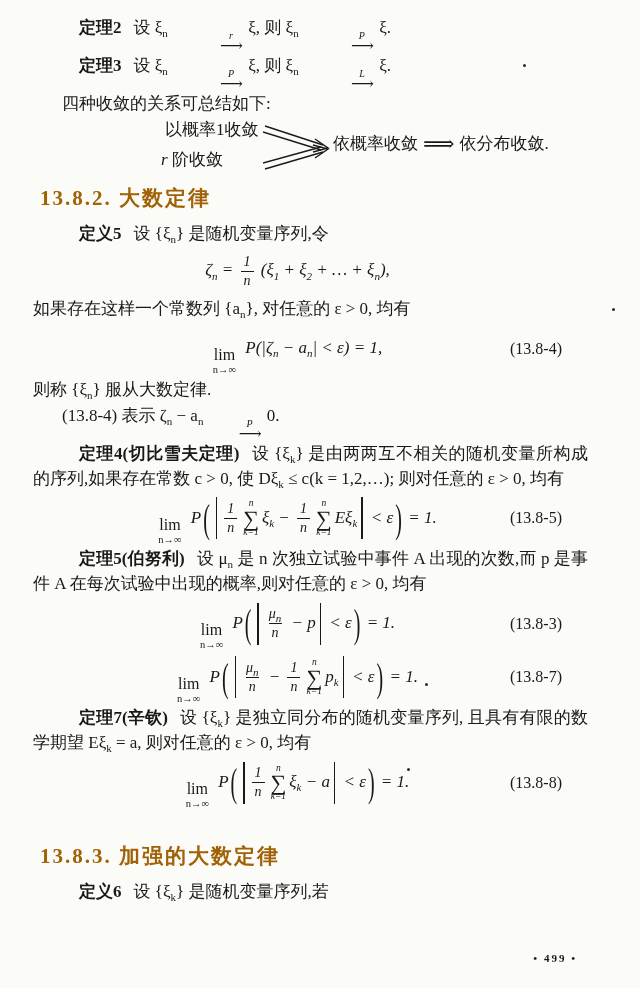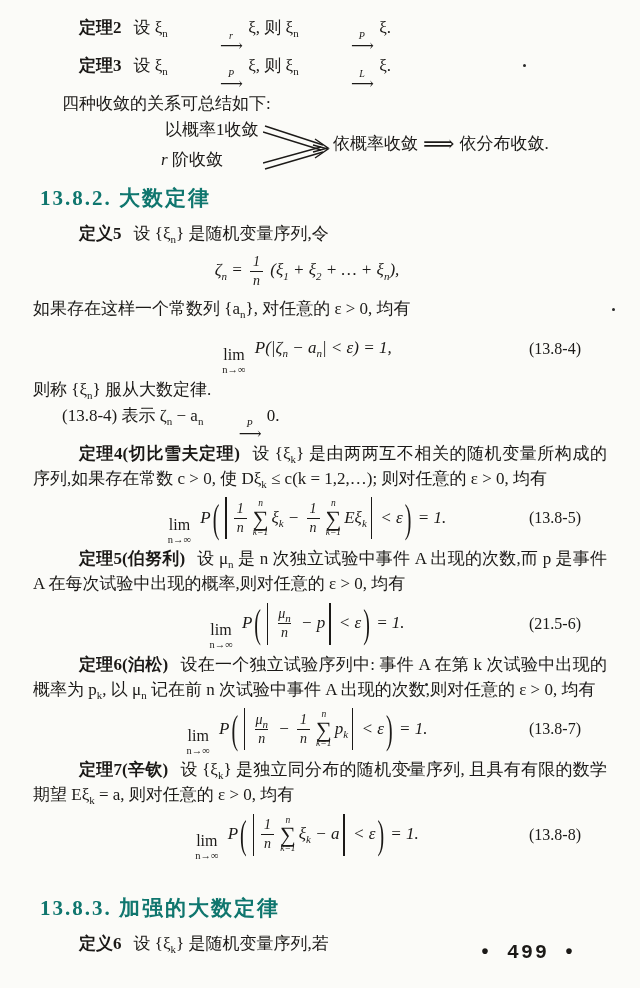--- a/index.html
+++ b/index.html
@@ -5,32 +5,32 @@
   html,body{margin:0;padding:0;}
   body{
     width:640px;height:988px;
     background:#fbfbf8;
     font-family:"Liberation Serif","DejaVu Serif",serif;
     color:#1b1917;
   }
   .page{
     position:relative;box-sizing:border-box;
     width:640px;height:988px;overflow:hidden;
-    padding:14px 33px 0 33px;
+    padding:14px 52px 0 33px;
   }
   .para{font-size:17px;line-height:25px;margin:1px 0;text-align:justify;}
   .indent{text-indent:46px;}
   .indent-sm{text-indent:29px;}
   .indent-xs{text-indent:16px;}
   .tk{white-space:pre-wrap;}
   .tk-b{font-weight:700;margin-right:12px;white-space:pre-wrap;}
   sub{font-size:11px;line-height:0;}
   h2.sec{
     font-size:21px;font-weight:700;letter-spacing:2px;
-    margin:9px 0 9px 7px;color:#0f766e;
+    margin:9px 0 9px 7px;color:#a16207;
   }
   h2.sec3{margin-top:32px;}
   
   .diagram{position:relative;height:58px;font-size:17px;margin:1px 0 0 0;}
   .diag-a{position:absolute;left:132px;top:1px;}
   .diag-b{position:absolute;left:128px;top:31px;}
   .diag-svg{position:absolute;left:230px;top:2px;}
   .diag-c{position:absolute;left:300px;top:14px;}
   .imp{font-size:22px;vertical-align:-2px;margin:0 5px;}
   
@@ -56,22 +56,22 @@
   .frac-den{border-top:1.3px solid #1b1917;padding:2px 3px 0 3px;}
   .sum{display:inline-flex;flex-direction:column;align-items:center;
        vertical-align:middle;line-height:1;margin:0 3px;}
   .sum-top{font-size:9.5px;}
   .sum-sig{font-size:22px;line-height:19px;font-style:normal;}
   .sum-bot{font-size:9.5px;}
   .vbar{display:inline-block;width:1.3px;height:42px;background:#1b1917;
         vertical-align:middle;margin:0 4px;}
   .big{display:inline-block;transform:scaleY(2.05);font-size:20px;
        font-style:normal;margin:0 2px;vertical-align:middle;}
-  .pageno{position:absolute;right:63px;bottom:24px;font-size:20px;
-          font-weight:700;letter-spacing:2px;font-family:Liberation Mono, monospace;}
+  .pageno{position:absolute;right:63px;bottom:24px;font-size:11px;
+          font-weight:700;letter-spacing:2px;}
   .dot{position:absolute;width:3px;height:3px;background:#2a2a2a;border-radius:50%;}
 </style>
 </head>
 <body>
 
 <div class="page">
 
   <p class="para indent"><b class="tk-b">定理2</b><span class="tk">设 ξ</span><sub>n</sub><span class="tk"> </span><span class="arr">
         <span class="arr-lab">r</span>
         <span class="arr-glyph">⟶</span>
@@ -158,24 +158,23 @@
   <p class="para indent"><b class="tk-b">定理5(伯努利)</b><span class="tk">设 μ</span><sub>n</sub><span class="tk"> 是 n 次独立试验中事件 A 出现的次数,而 p 是事件 A 在每次试验中出现的概率,则对任意的 ε &gt; 0, 均有</span></p>
 
   <div class="eqrow">
     <span class="eq"><span class="lim">
           <span class="lim-top">lim</span>
           <span class="lim-bot"><span class="tk">n→∞</span></span>
         </span><span class="tk"> P</span><span class="big">(</span><span class="vbar"></span><span class="frac">
           <span class="frac-num"><span class="tk">μ</span><sub>n</sub></span>
           <span class="frac-den"><span class="tk">n</span></span>
         </span><span class="tk"> − p</span><span class="vbar"></span><span class="tk"> &lt; ε</span><span class="big">)</span><span class="tk"> = 1.</span></span>
-    <span class="eqlabel">(21.5-6)</span>
-  </div>
-
-  <p class="para indent"><b class="tk-b">定理6(泊松)</b><span class="tk">设在一个独立试验序列中: 事件 A 在第 k 次试验中出现的概率为 p</span><sub>k</sub><span class="tk">, 以 μ</span><sub>n</sub><span class="tk"> 记在前 n 次试验中事件 A 出现的次数,则对任意的 ε &gt; 0, 均有</span></p>
+    <span class="eqlabel">(13.8-3)</span>
+  </div>
+
 
   <div class="eqrow">
     <span class="eq"><span class="lim">
           <span class="lim-top">lim</span>
           <span class="lim-bot"><span class="tk">n→∞</span></span>
         </span><span class="tk"> P</span><span class="big">(</span><span class="vbar"></span><span class="frac">
           <span class="frac-num"><span class="tk">μ</span><sub>n</sub></span>
           <span class="frac-den"><span class="tk">n</span></span>
         </span><span class="tk"> − </span><span class="frac">
           <span class="frac-num"><span class="tk">1</span></span>

